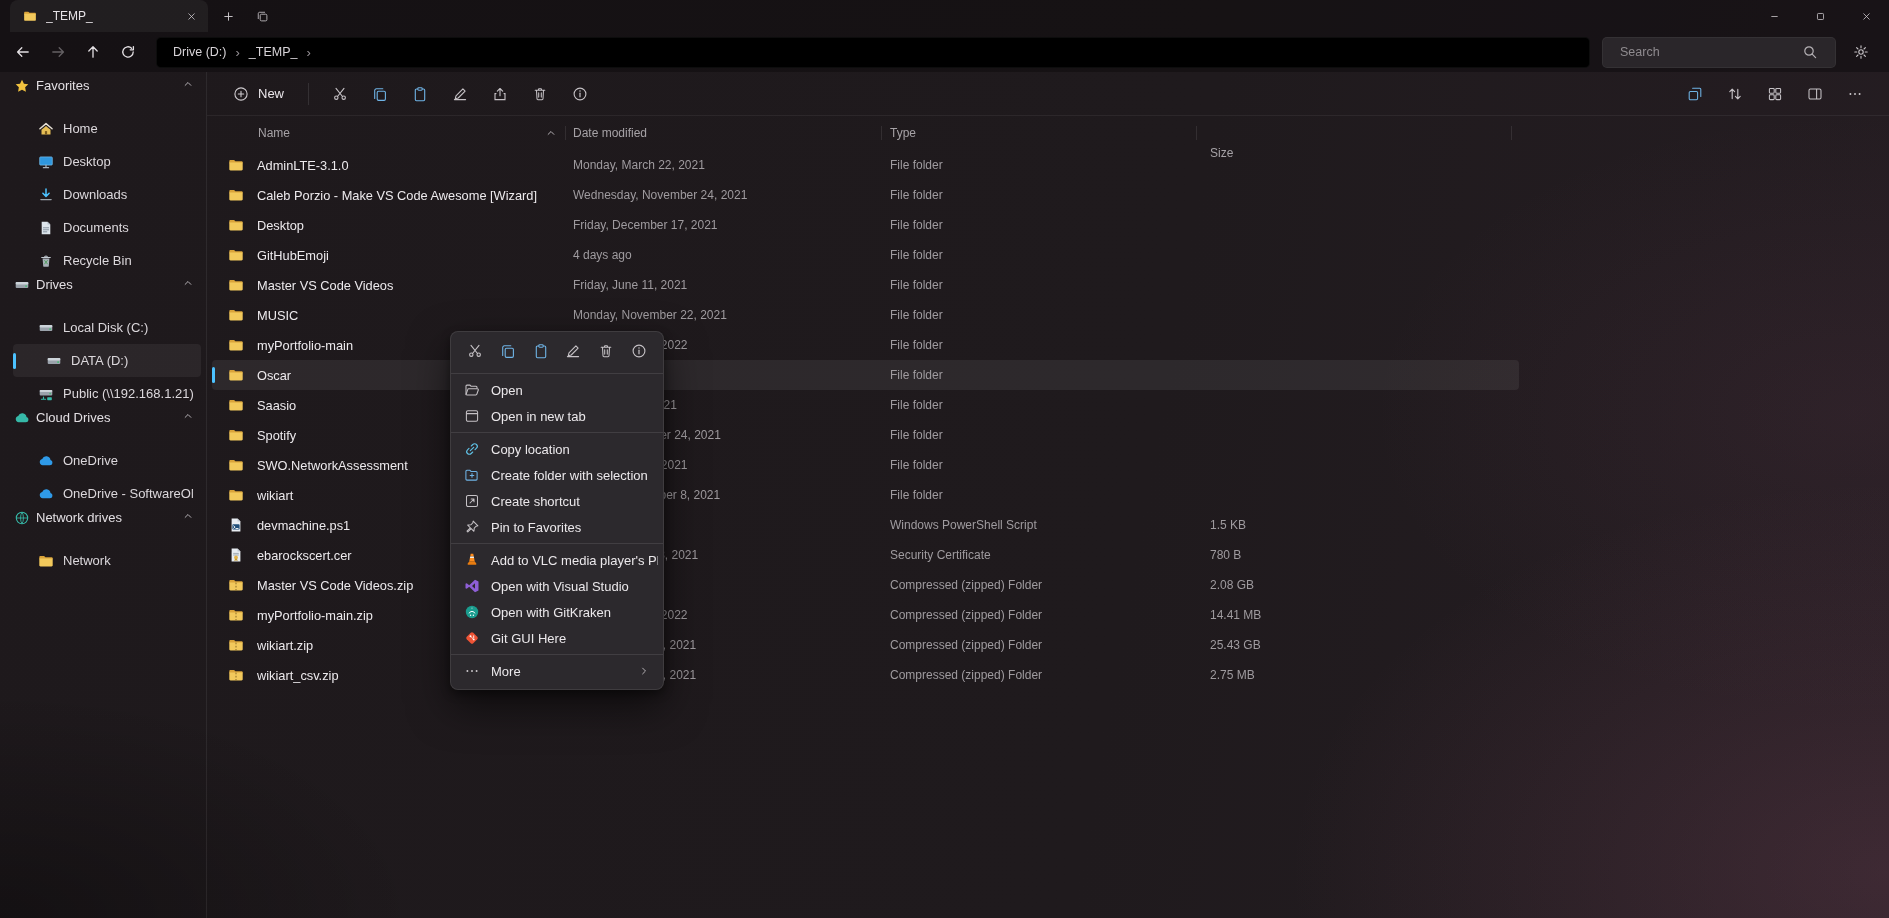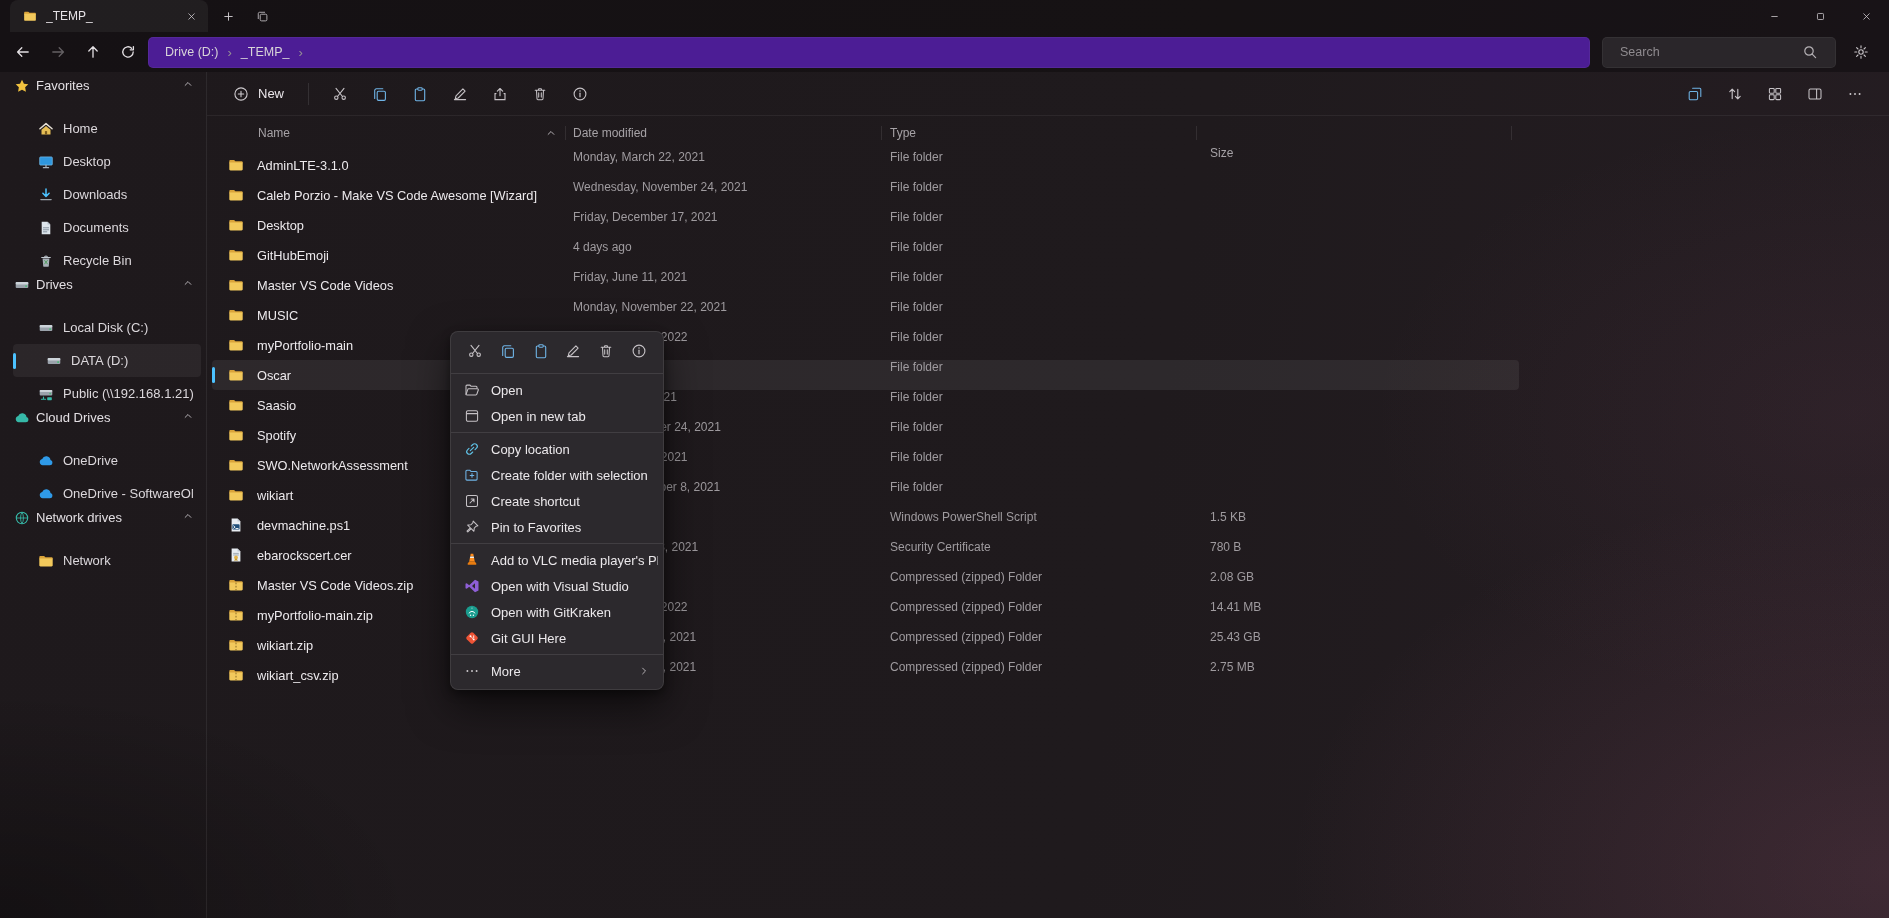--- a/index.html
+++ b/index.html
@@ -31,21 +31,21 @@
   .drag-space{flex:1;height:100%;}
   .win-controls{display:flex;height:100%;}
   .win-btn{width:46px;height:100%;display:flex;align-items:center;justify-content:center;}
   .win-btn .icon{width:11px;height:11px;}
 
   
   .navbar{height:40px;display:flex;align-items:center;background:rgba(12,8,11,0.45);padding:0 10px 0 6px;}
   .nav-buttons{display:flex;align-items:center;gap:2px;}
   .nav-btn{width:33px;height:33px;border-radius:4px;display:flex;align-items:center;justify-content:center;}
   .nav-btn.dim{opacity:.38;}
-  .addressbar{flex:1;height:31px;margin:0 12px 0 4px;background:#4c1d95;border:1px solid rgba(255,255,255,0.05);
+  .addressbar{flex:1;height:31px;margin:0 12px 0 12px;background:#000000;border:1px solid rgba(255,255,255,0.05);
               border-radius:5px;display:flex;align-items:center;padding:0 14px;font-size:12.5px;color:#d8d4d8;}
   .crumb{padding:1px 2px;white-space:nowrap;}
   .crumb-chev{color:#948f94;padding:0 7px;font-size:13px;}
   .searchbox{width:234px;height:31px;background:#2a262a;border:1px solid rgba(255,255,255,0.05);
              border-radius:5px;display:flex;align-items:center;padding:0 17px;gap:8px;}
   .searchbox input{flex:1;min-width:0;background:transparent;border:none;outline:none;color:#e0dce0;
                    font-size:12.5px;font-family:inherit;}
   .searchbox input::placeholder{color:#8f8b8f;}
   .gear-btn{width:36px;height:33px;margin-left:7px;border-radius:4px;display:flex;align-items:center;justify-content:center;}
 
@@ -71,21 +71,21 @@
   .list-header{height:34px;display:flex;align-items:center;margin-left:5px;padding-left:16px;
                position:relative;font-size:12px;color:#a6a2a6;width:1307px;}
   .h-name{width:345px;padding-left:30px;position:relative;display:flex;align-items:center;}
   .h-name .sortchev{position:absolute;left:317px;top:50%;transform:translateY(-50%);}
   .h-date{width:317px;}
   .h-type{width:320px;}
   .h-size{flex:1;margin-top:40px;}
   .hdiv{position:absolute;top:10px;width:1px;height:14px;background:rgba(255,255,255,0.09);}
 
   .rows{margin-left:5px;}
-  .row{width:1307px;height:30px;display:flex;padding-left:16px;border-radius:4px;position:relative;}
+  .row{width:1307px;height:30px;display:flex;align-items:center;padding-left:16px;border-radius:4px;position:relative;}
   .row.sel{background:rgba(255,255,255,0.065);}
   .c-name{width:345px;display:flex;align-items:center;gap:13px;overflow:hidden;white-space:nowrap;
           font-size:12.8px;color:#edeaed;}
   .c-date{width:317px;}
   .c-type{width:320px;}
   .c-size{flex:1;}
   .c-date,.c-type,.c-size{font-size:12px;color:#9f9b9f;white-space:nowrap;overflow:hidden;}
 
   
   .ctx{position:absolute;left:450px;top:331px;width:214px;background:#2c292d;

